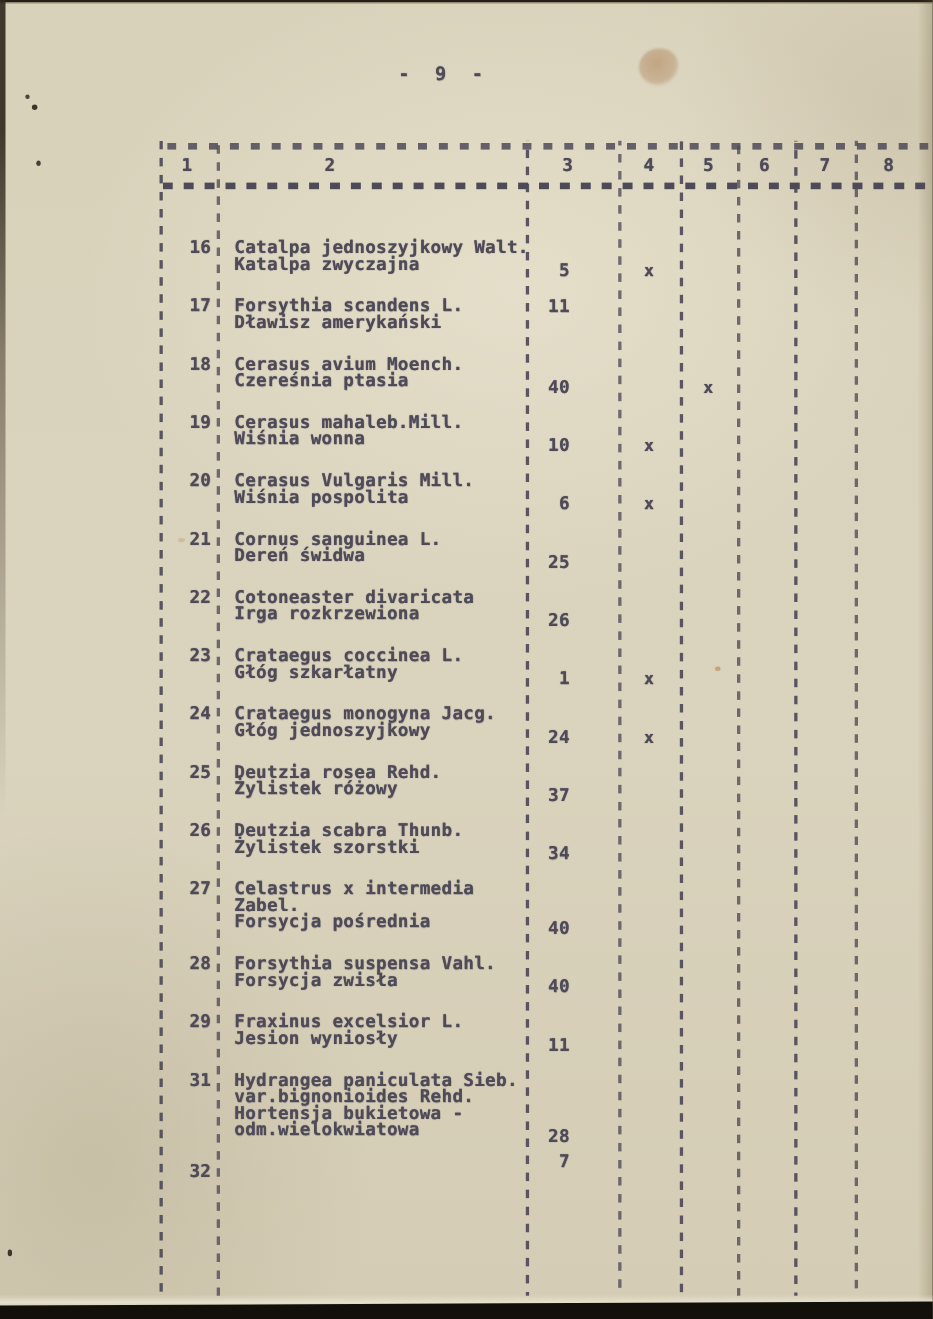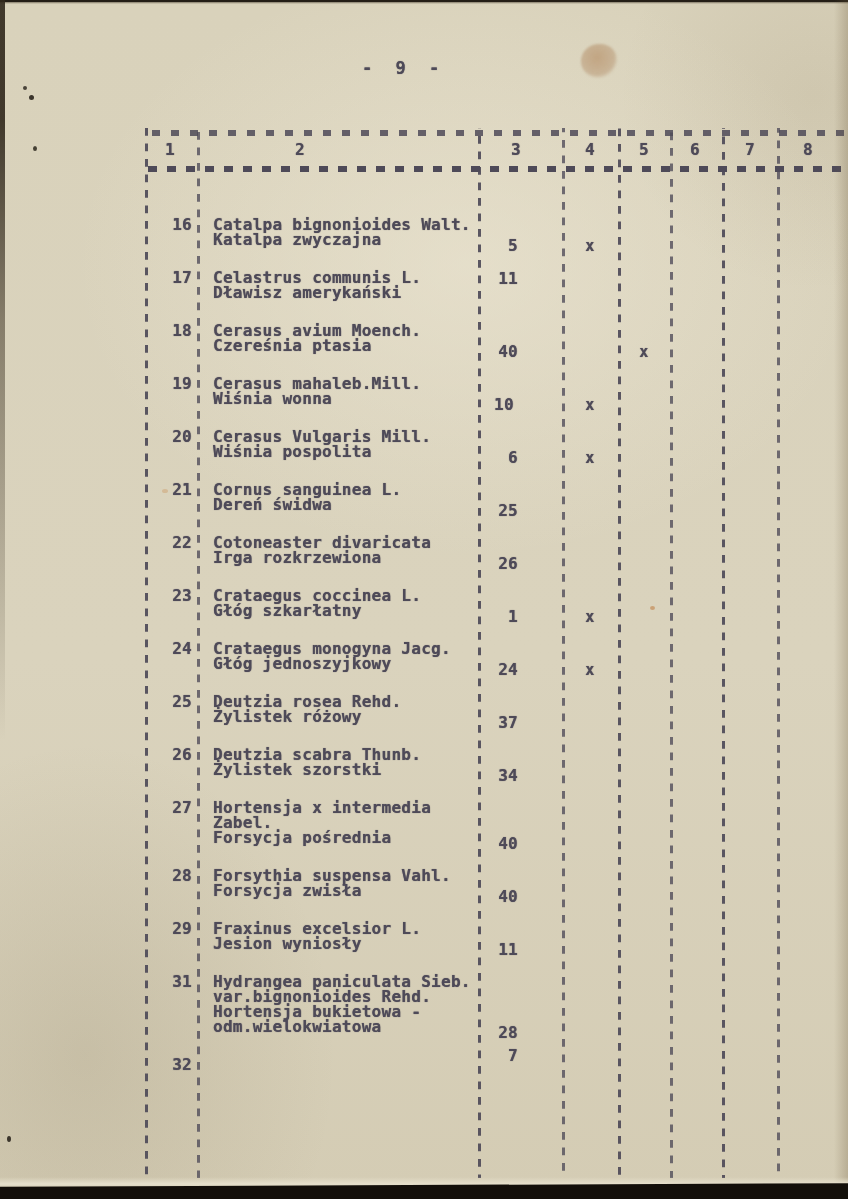--- a/index.html
+++ b/index.html
@@ -93,50 +93,50 @@
         <div class="hdr ink" style="left: 590px;">4</div>
         <div class="hdr ink" style="left: 644px;">5</div>
         <div class="hdr ink" style="left: 695px;">6</div>
         <div class="hdr ink" style="left: 750px;">7</div>
         <div class="hdr ink" style="left: 808px;">8</div>
       </div>
     <div id="rows" class="tbody">
         <div class="trow">
           <div class="no ink">16</div>
           <div class="name ink">
-            <div>Catalpa bignonioides Walt.</div>
+            <div>Catalpa jednoszyjkowy Walt.</div>
             <div>Katalpa zwyczajna</div>
           </div>
           <div class="qty ink" style="bottom: -6px;">5</div>
           <div class="xmark ink" style="left: 440px; bottom: -7px;">x</div>
         </div>
         <div class="trow">
           <div class="no ink">17</div>
           <div class="name ink">
-            <div>Celastrus communis L.</div>
+            <div>Forsythia scandens L.</div>
             <div>Dławisz amerykański</div>
           </div>
           <div class="qty ink" style="top: 1px;">11</div>
         </div>
         <div class="trow">
           <div class="no ink">18</div>
           <div class="name ink">
             <div>Cerasus avium Moench.</div>
             <div>Czereśnia ptasia</div>
           </div>
           <div class="qty ink" style="bottom: -6px;">40</div>
           <div class="xmark ink" style="left: 494px; bottom: -7px;">x</div>
         </div>
         <div class="trow">
           <div class="no ink">19</div>
           <div class="name ink">
             <div>Cerasus mahaleb.Mill.</div>
             <div>Wiśnia wonna</div>
           </div>
-          <div class="qty ink" style="bottom: -6px; text-align: center;">10</div>
+          <div class="qty ink" style="bottom: -6px;">10</div>
           <div class="xmark ink" style="left: 440px; bottom: -7px;">x</div>
         </div>
         <div class="trow">
           <div class="no ink">20</div>
           <div class="name ink">
             <div>Cerasus Vulgaris Mill.</div>
             <div>Wiśnia pospolita</div>
           </div>
           <div class="qty ink" style="bottom: -6px;">6</div>
           <div class="xmark ink" style="left: 440px; bottom: -7px;">x</div>
@@ -187,21 +187,21 @@
           <div class="no ink">26</div>
           <div class="name ink">
             <div>Deutzia scabra Thunb.</div>
             <div>Żylistek szorstki</div>
           </div>
           <div class="qty ink" style="bottom: -6px;">34</div>
         </div>
         <div class="trow">
           <div class="no ink">27</div>
           <div class="name ink">
-            <div>Hortensja x intermedia</div>
+            <div>Celastrus x intermedia</div>
             <div>Zabel.</div>
             <div>Forsycja pośrednia</div>
           </div>
           <div class="qty ink" style="bottom: -6px;">40</div>
         </div>
         <div class="trow">
           <div class="no ink">28</div>
           <div class="name ink">
             <div>Forsythia suspensa Vahl.</div>
             <div>Forsycja zwisła</div>

